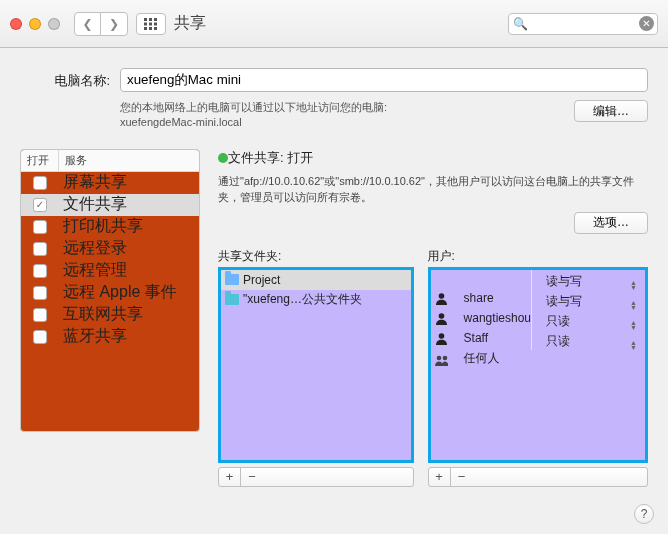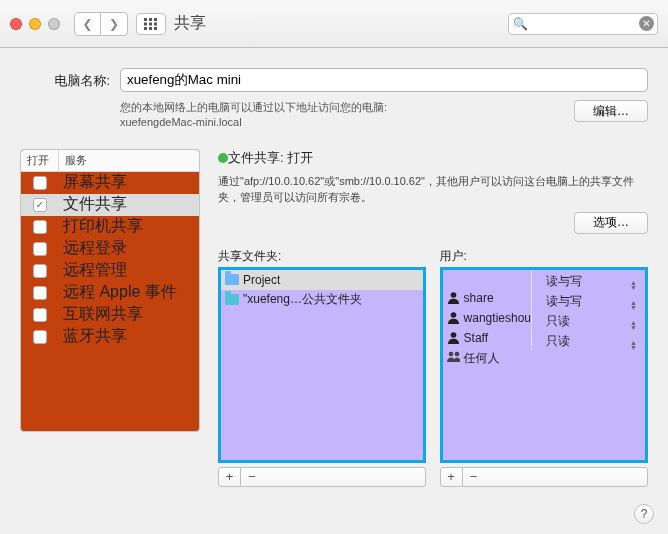--- a/index.html
+++ b/index.html
@@ -53,21 +53,21 @@
 .lcol { flex:1; display:flex; flex-direction:column; }
 .lcol .hdr { font-size: 12px; margin-bottom: 2px; }
 .listbox { border: 3px solid #0ea5e9; background:#c4b5fd; height: 196px; overflow:hidden; font-size:12px;}
 .li { display:flex; align-items:center; height: 20px; padding: 0 4px; gap:4px; }
 .li.sel { background: #dcdcdc; }
 .fldicon { width:14px; height:11px; background:#6db6ff; border-radius:1px; display:inline-block; position:relative; }
 .fldicon::before{content:"";position:absolute;top:-3px;left:0;width:6px;height:3px;background:#6db6ff;border-radius:1px 1px 0 0;}
 .fldicon.alt{ background:#4fc3d8;} .fldicon.alt::before{background:#4fc3d8;}
 .usericon { width:13px; height:13px; display:inline-flex; align-items:center; justify-content:center; }
 .userrow { display:flex; align-items:center; height:20px; padding:0 4px; }
-.userrow .nm { flex:1; display:flex; align-items:flex-start; gap:4px;margin-top:37px;}
+.userrow .nm { flex:1; display:flex; align-items:flex-end; gap:16px;margin-top:37px;}
 .perm { width: 110px; display:flex; justify-content:space-between; align-items:flex-end; padding-right:4px; border-left:1px solid #e5e5e5; padding-left:14px; height:100%;}
 .updn { display:flex; flex-direction:column; line-height:5px; font-size:7px; color:#666;}
 .addremove { display:inline-flex; border:1px solid #c0c0c0; border-radius:3px; background:linear-gradient(#fff,#f3f3f3); margin-top:4px; height:20px;}
 .addremove span{ width:22px; display:flex; align-items:center; justify-content:center; font-size:13px; color:#555;}
 .addremove span:first-child{border-right:1px solid #c0c0c0;}
 
 .helpbtn { position:absolute; right:14px; bottom:10px; width:20px;height:20px; border:1px solid #c0c0c0; border-radius:50%; background:linear-gradient(#fff,#f0f0f0); display:flex;align-items:center;justify-content:center; font-size:12px; color:#555;}
 .win { position:relative; width:668px; height:534px;}
 </style>
 </head>

